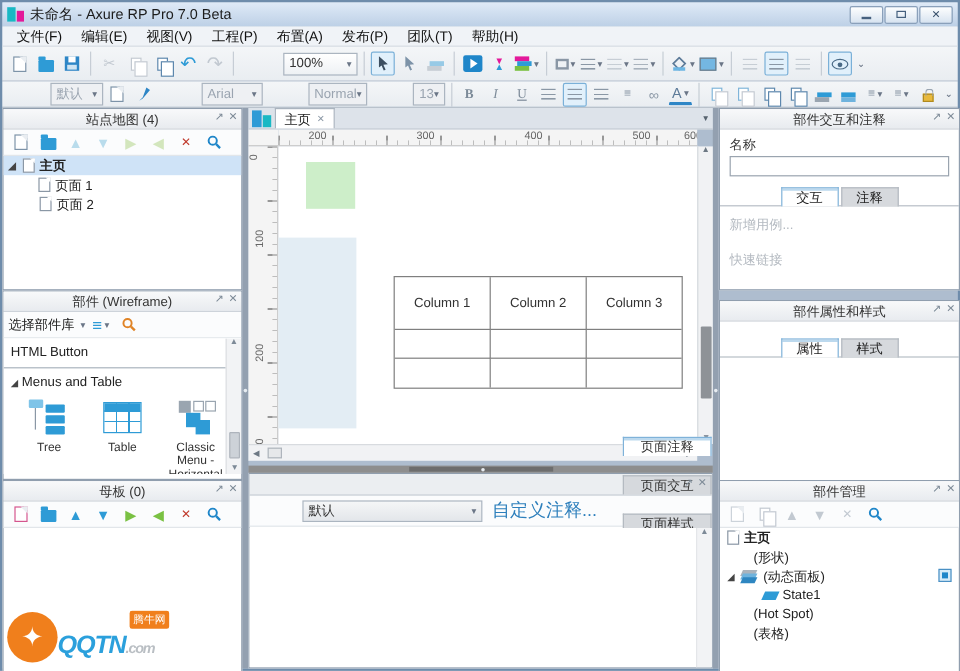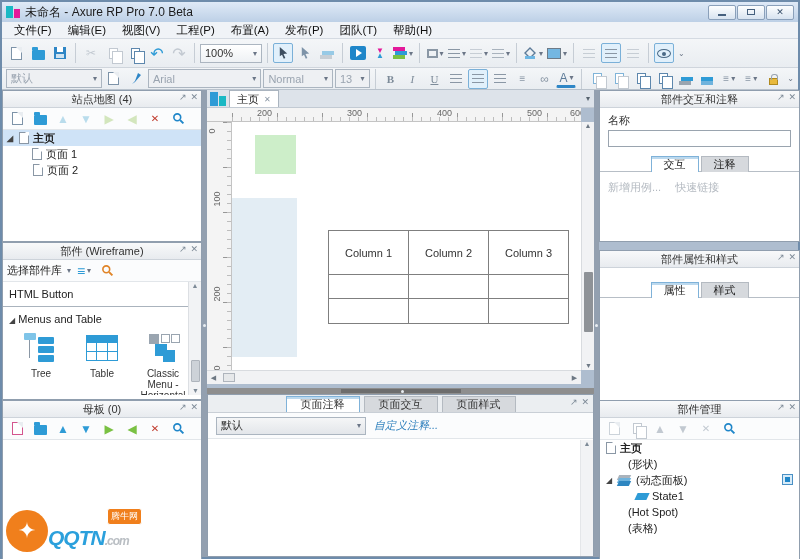--- a/index.html
+++ b/index.html
@@ -34,21 +34,21 @@
   .sep { width:1px; height:20px; background:#c6cdd5; margin:0 3px; }
   .ibtn { min-width:20px; height:20px; display:flex; align-items:center; justify-content:center;
     border:1px solid transparent; border-radius:2px; font-size:12px; }
   .ibtn.sel { border-color:#7ab0d8; background:#e1f0fb; }
   .sm { font-size:10px; }
   .dis { color:#c2c9d1; }
   .blue { color:#2e9bd6; } .gray { color:#8a97a5; } .grn { color:#7ac143; }
   .pale-b { color:#b9dcec; } .pale-g { color:#d3e6bd; }
   .dd { font-size:8px; color:#6b7687; margin-left:2px; }
   .combo { height:19px; border:1px solid #abb5c0; background:linear-gradient(#fff,#eef1f4);
-    display:flex; align-items:center; padding:0 4px; font-size:11px; color:#333; }
+    display:flex; align-items:center; padding:0 4px; font-size:11px; color:#333;margin-left:36px; }
   .combo .dd { margin-left:auto; }
   .combo.off { color:#9aa4b0; background:#eef0f3; }
   
   .doc { width:11px; height:13px; background:#fff; border:1px solid #7d93a8; position:relative; }
   .doc::after { content:""; position:absolute; right:-1px; top:-1px; border:3px solid;
     border-color:#e9edf1 #e9edf1 transparent transparent; }
   .folder { width:13px; height:10px; background:#2e9bd6; border-radius:1px; position:relative; margin-top:3px;}
   .folder::before { content:""; position:absolute; top:-3px; left:0; width:6px; height:3px; background:#2e9bd6;
     border-radius:1px 1px 0 0; }
   .floppy { width:12px; height:12px; background:#2e86c6; position:relative; }
@@ -172,45 +172,45 @@
     border-left:1px solid #d8dbdf; font-size:7px; color:#6d7884; text-align:center; }
   .canvas-hscroll { position:absolute; left:0; right:13px; bottom:173px; height:14px; background:#f1f2f4;
     border-top:1px solid #d8dbdf; font-size:7px; color:#6d7884; display:flex; align-items:center; }
   .hthumb { position:absolute; left:16px; top:2px; width:12px; height:9px; background:#e6e8ea; border:1px solid #aeb4bc; }
   .vthumb { position:absolute; left:2px; top:150px; width:9px; height:60px; background:#8e9297; border-radius:1px; }
   .arrbtn { width:13px; text-align:center; }
 
   
   .p-notes { position:absolute; left:0; right:0; top:304px; bottom:0; background:#fff; border:1px solid #909eae; }
   .ntabs { height:18px; background:#ebeef1; border-bottom:1px solid #c9cfd6; display:flex; align-items:flex-end;
-    justify-content:center; gap:4px; position:relative; }
+    justify-content:center; gap:16px; position:relative;flex-direction:column; }
   .ntab { height:16px; padding:0 14px; font-size:11px; display:flex; align-items:center; background:#d6d9dd;
     border:1px solid #b4bac1; border-bottom:none; color:#333; }
   .ntab.on { background:#fff; border-color:#7fb2d9; box-shadow:inset 0 2px 0 #bcd9ee; }
   .ntabs .hbtns { position:absolute; right:4px; top:2px; display:flex; gap:4px; font-size:9px; color:#7d8a97; }
   .nbar { height:26px; display:flex; align-items:center; gap:8px; padding:0 8px; background:#fbfcfd;
     border-bottom:1px solid #e2e6ea; }
   .nbar .combo { width:150px; height:18px; background:linear-gradient(#f5f6f7,#e3e6ea); }
-  .linktext { color:#2d7fbc; font-size:11px;font-style:italic; }
+  .linktext { color:#2d7fbc; font-size:15px; }
   .nbody { position:absolute; left:0; right:0; top:45px; bottom:0; background:#fff; }
   .nbody .vscroll { border-left:1px solid #e4e6e9; }
 
   
   .col-right .panel { left:597px; width:201px; }
   .p-inter { top:0; height:152px; }
   .p-props { top:160px; height:158px; }
   .p-manage { top:310px; height:161px; }
   .flabel { font-size:11px; color:#333; padding:5px 8px 2px 8px; }
   .finput { margin:0 8px; height:17px; border:1px solid #9aa4af; background:#fff; }
   .ctabs { display:flex; justify-content:center; gap:2px; margin-top:9px; position:relative; }
   .ctabs::after { content:""; position:absolute; left:0; right:0; bottom:0; height:1px; background:#b7bec6; }
   .ctab { height:16px; padding:0 12px; font-size:11px; display:flex; align-items:center; background:#d6d9dd;
     border:1px solid #b4bac1; border-bottom:none; position:relative; z-index:1; }
   .ctab.on { background:#fff; border-color:#7fb2d9; box-shadow:inset 0 2px 0 #bcd9ee; }
-  .glinks { display:flex; gap:14px; padding:8px 8px; font-size:11px; color:#b3b9c0; }
+  .glinks { display:flex; gap:14px; padding:8px 8px; font-size:11px; color:#b3b9c0;flex-direction:column; }
   .mtree { font-size:11px; }
   .mrow { height:16px; display:flex; align-items:center; gap:4px; padding-left:6px; position:relative; }
   .layers { width:14px; height:11px; position:relative; flex:none; }
   .layers i { position:absolute; left:0; width:12px; height:5px; transform:skewX(-25deg); }
   .layers .l1{ top:0; background:#aab3bc; } .layers .l2{ top:3px; background:#6fb3dd; } .layers .l3{ top:6px; background:#2e86c1; }
   .para { width:12px; height:7px; background:#2e9bd6; transform:skewX(-25deg); flex:none; }
   .mcheck { position:absolute; right:6px; top:2px; width:11px; height:11px; border:1px solid #4a90c4;
     background:#d7ebf8; display:flex; align-items:center; justify-content:center; }
   .mcheck i { width:5px; height:5px; background:#1f86c9; }
 

